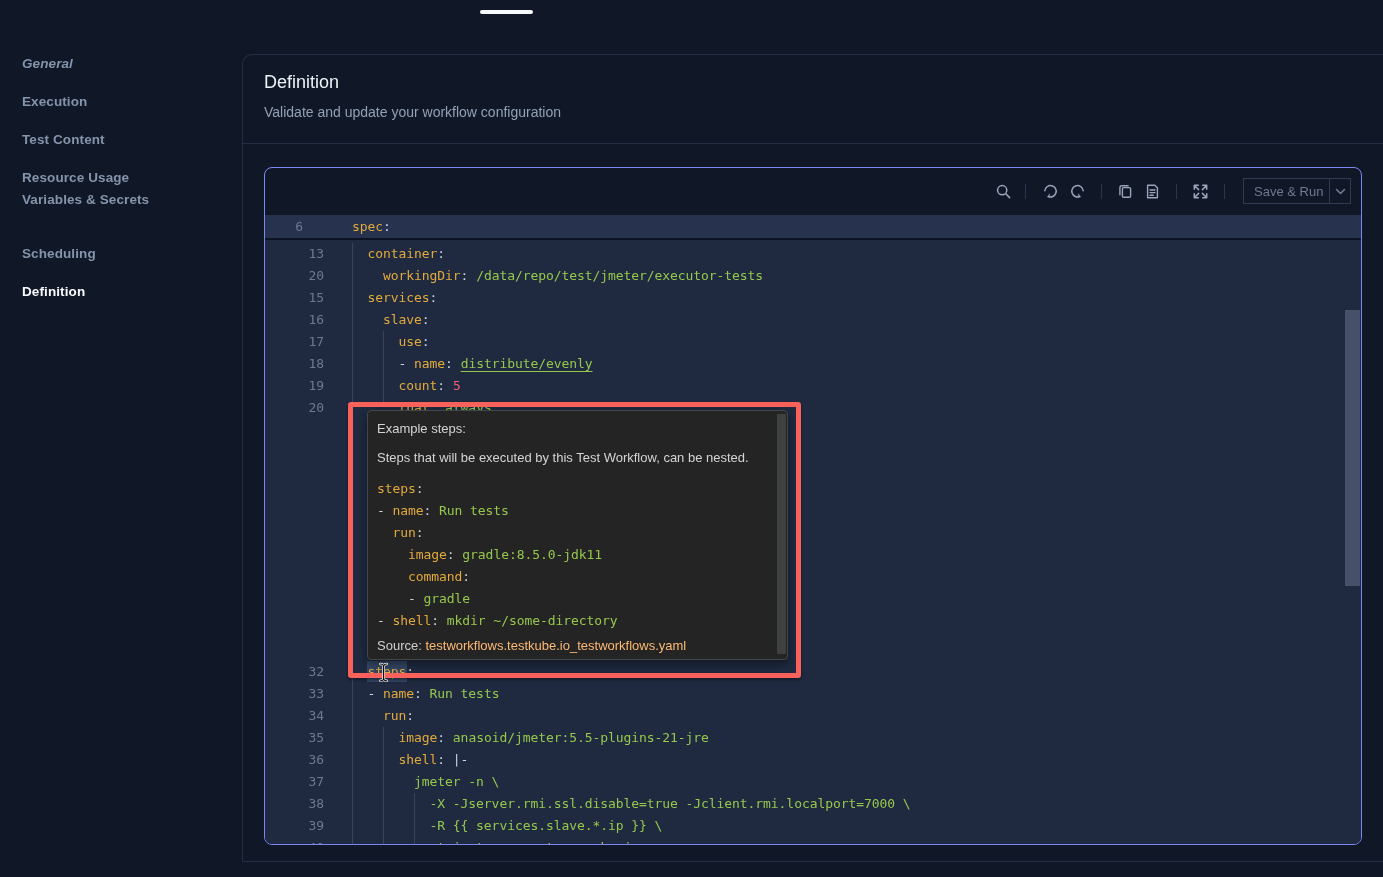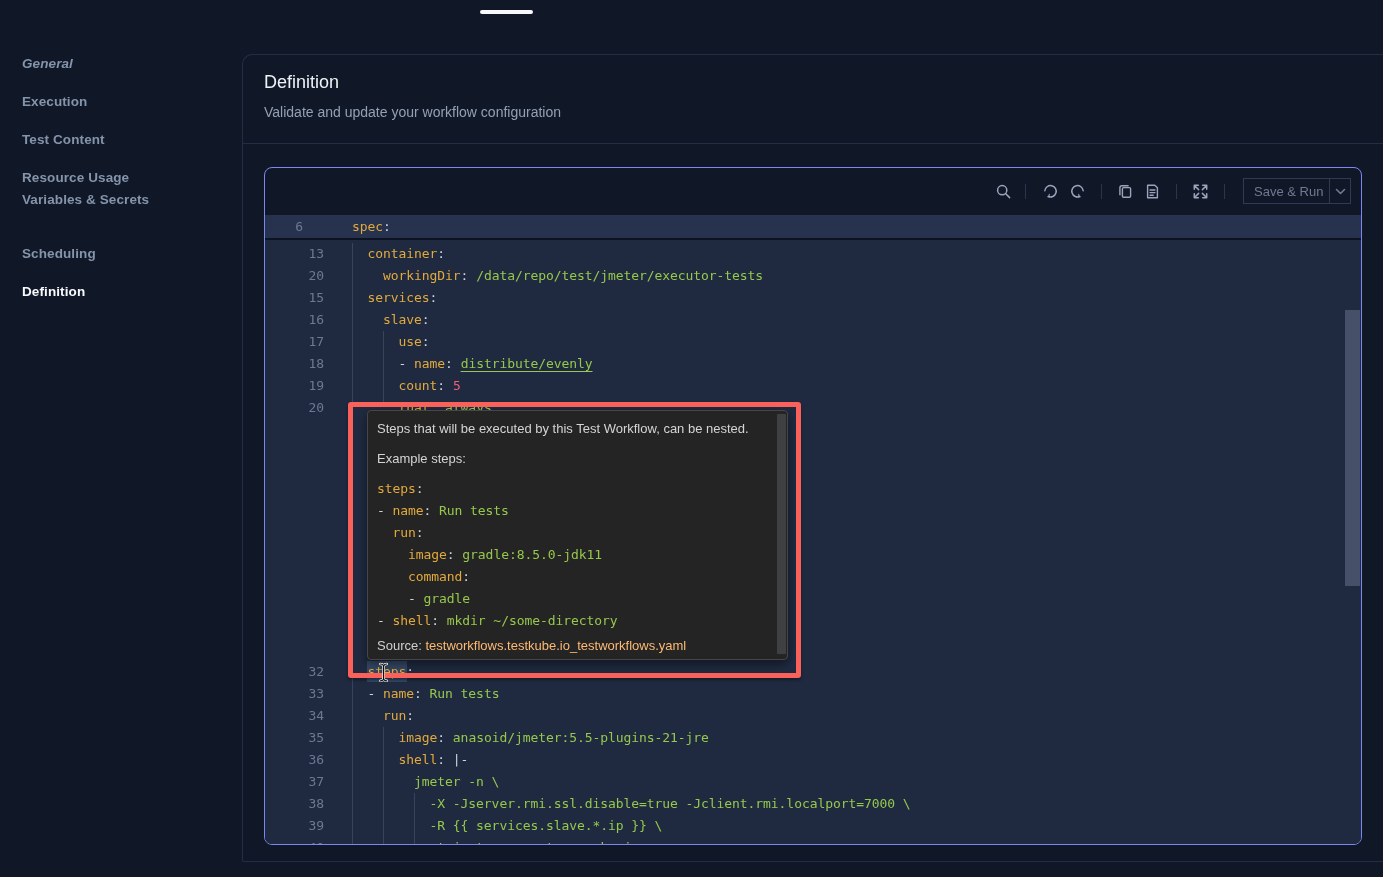--- a/index.html
+++ b/index.html
@@ -177,22 +177,22 @@
 
     <div class="sticky">
       <span class="ln" id="sticky-ln">6</span>
       <span class="ct" id="sticky-ct"><span class="t-k">spec</span><span class="t-p">:</span></span>
     </div>
   </div>
 </section>
 
 <div class="hover-box">
   <div class="hv-inner">
+    <div class="hv-p hv-p2">Example steps:</div>
     <div class="hv-p hv-p1">Steps that will be executed by this Test Workflow, can be nested.</div>
-    <div class="hv-p hv-p2">Example steps:</div>
     <div class="hv-code" id="hv-code"><div><span class="t-k">steps</span><span class="t-p">:</span></div><div><span class="t-p">- </span><span class="t-k">name</span><span class="t-p">:</span><span class="t-s"> Run tests</span></div><div><span class="t-p">  </span><span class="t-k">run</span><span class="t-p">:</span></div><div><span class="t-p">    </span><span class="t-k">image</span><span class="t-p">:</span><span class="t-s"> gradle:8.5.0-jdk11</span></div><div><span class="t-p">    </span><span class="t-k">command</span><span class="t-p">:</span></div><div><span class="t-p">    - </span><span class="t-s">gradle</span></div><div><span class="t-p">- </span><span class="t-k">shell</span><span class="t-p">:</span><span class="t-s"> mkdir ~/some-directory</span></div></div>
     <div class="hv-src"><span>Source:</span> <a>testworkflows.testkube.io_testworkflows.yaml</a></div>
   </div>
   <div class="hv-scroll"></div>
 </div>
 
 <div class="red-rect"></div>
 
 <svg class="cursor" width="14" height="21" viewBox="0 0 14 21">
   <g stroke="#f2f2f2" stroke-width="2.6" fill="none" stroke-linecap="round">

